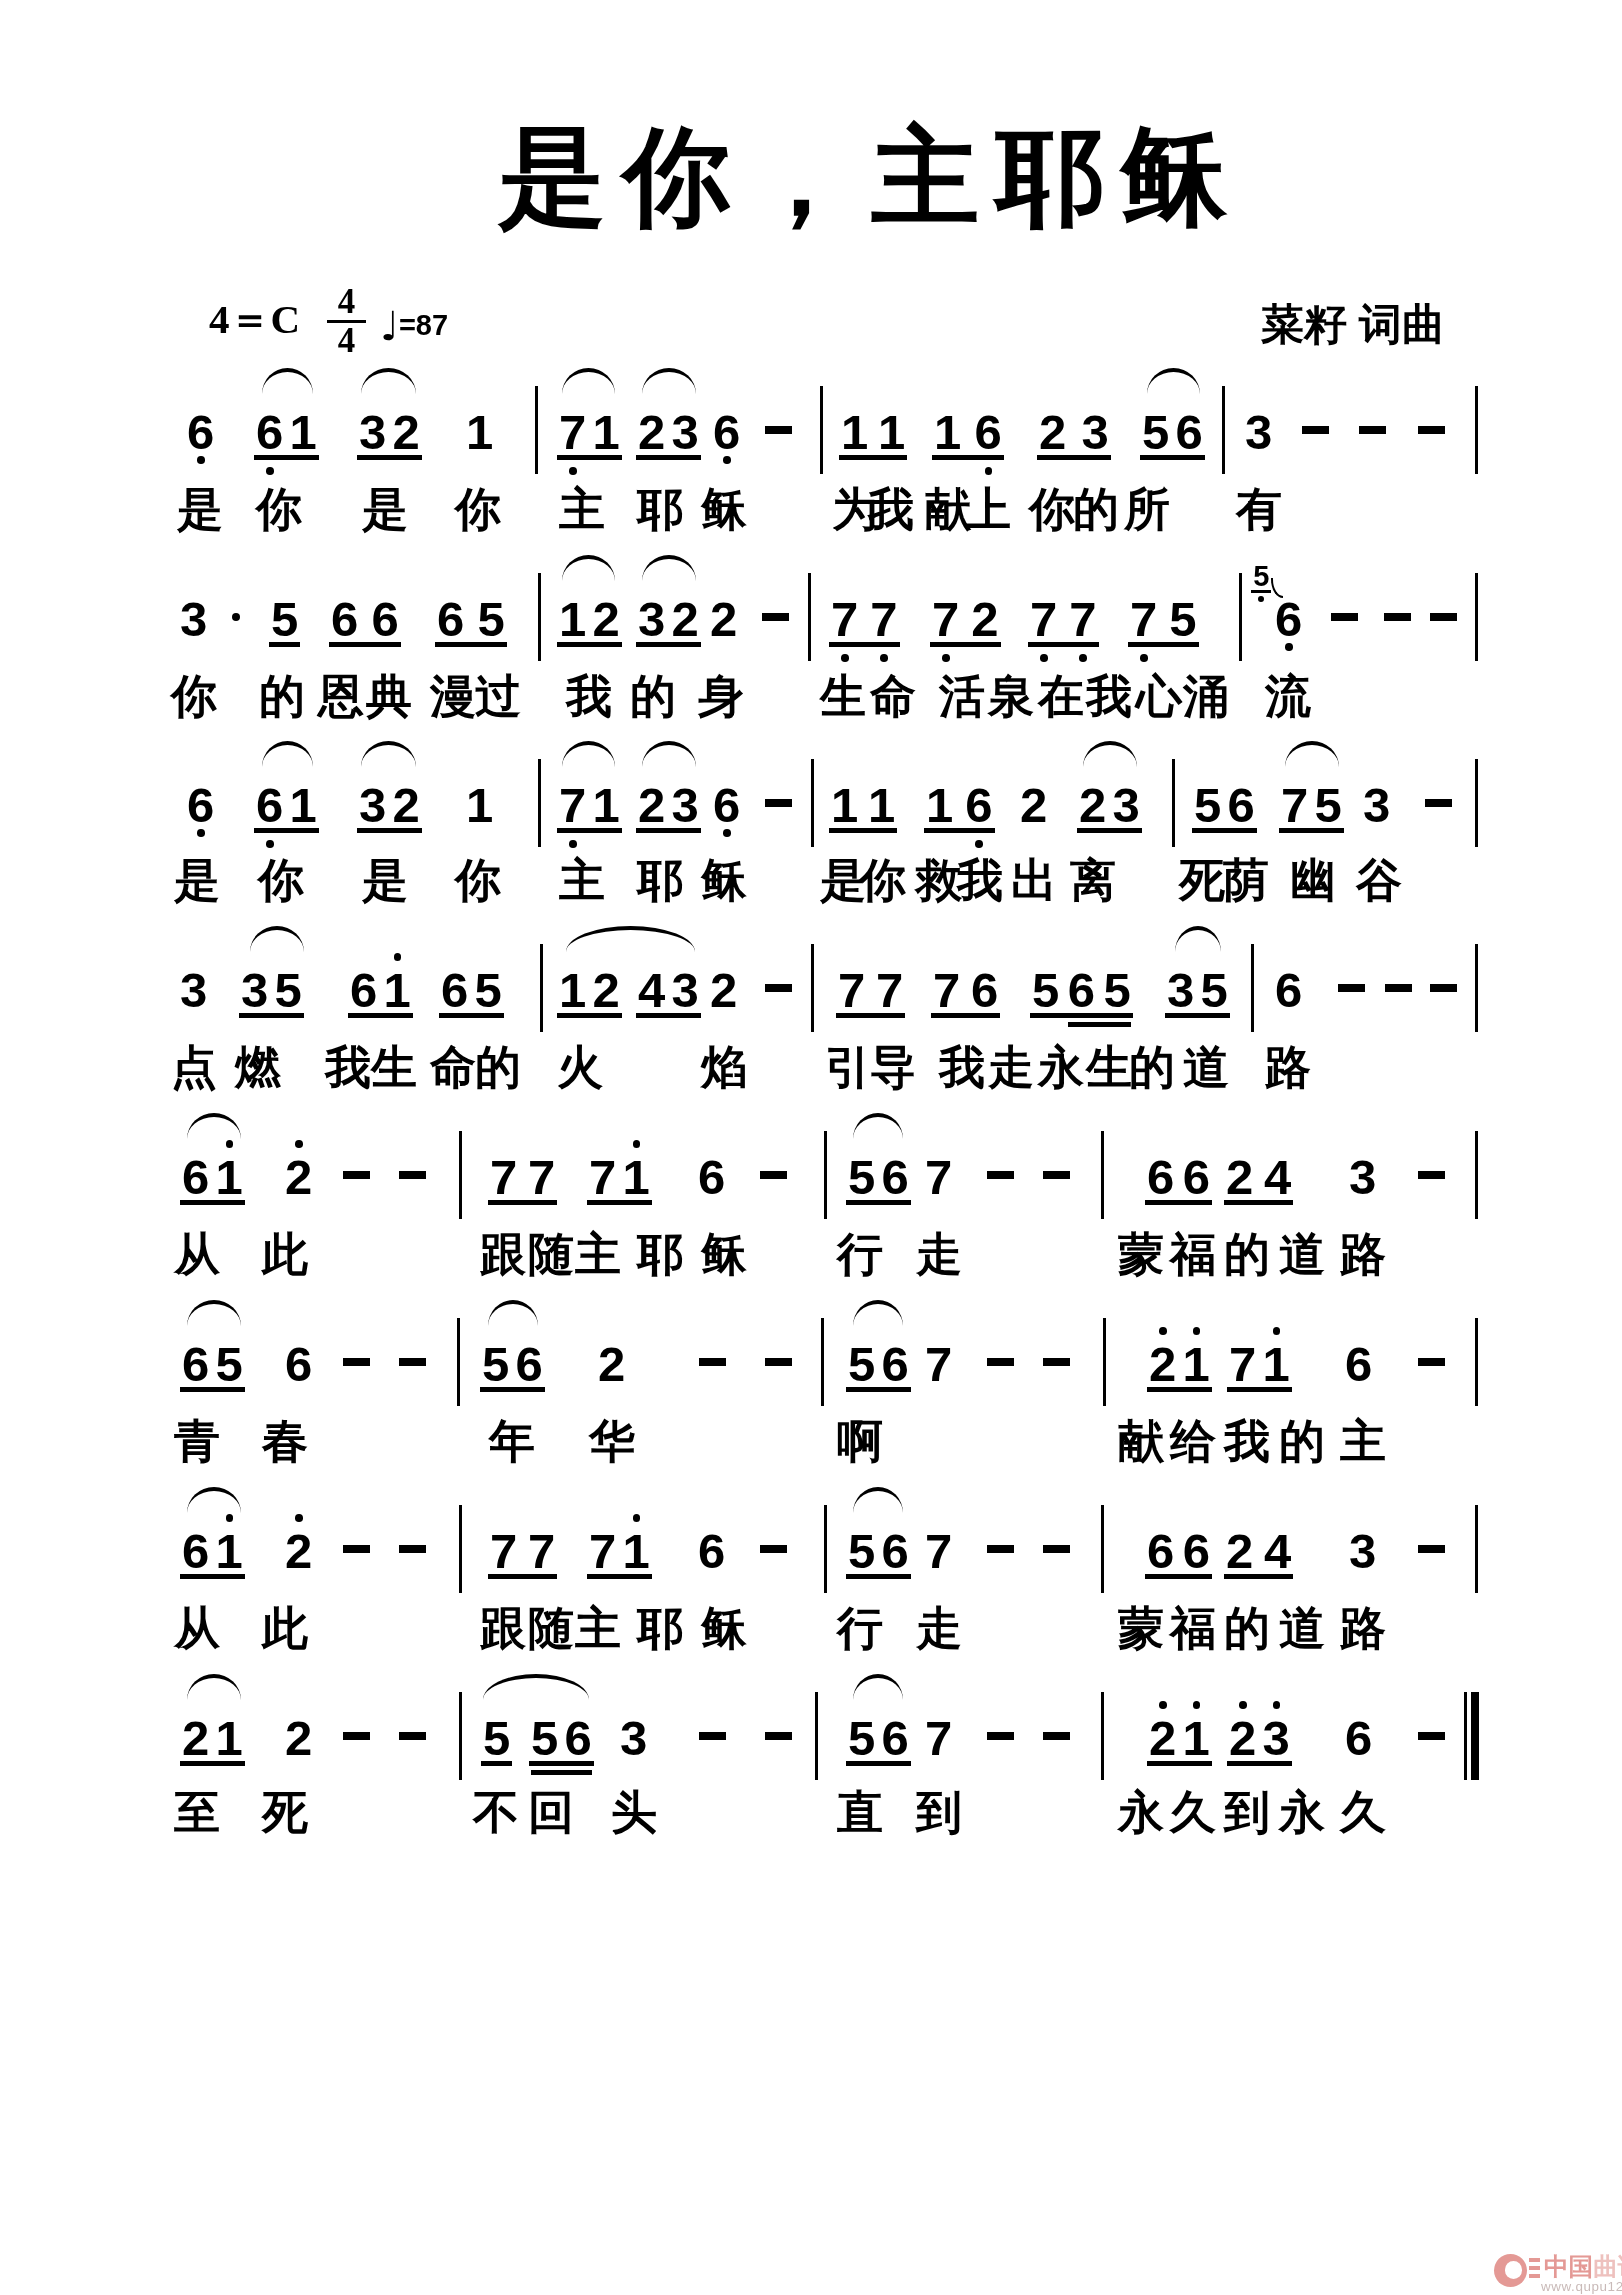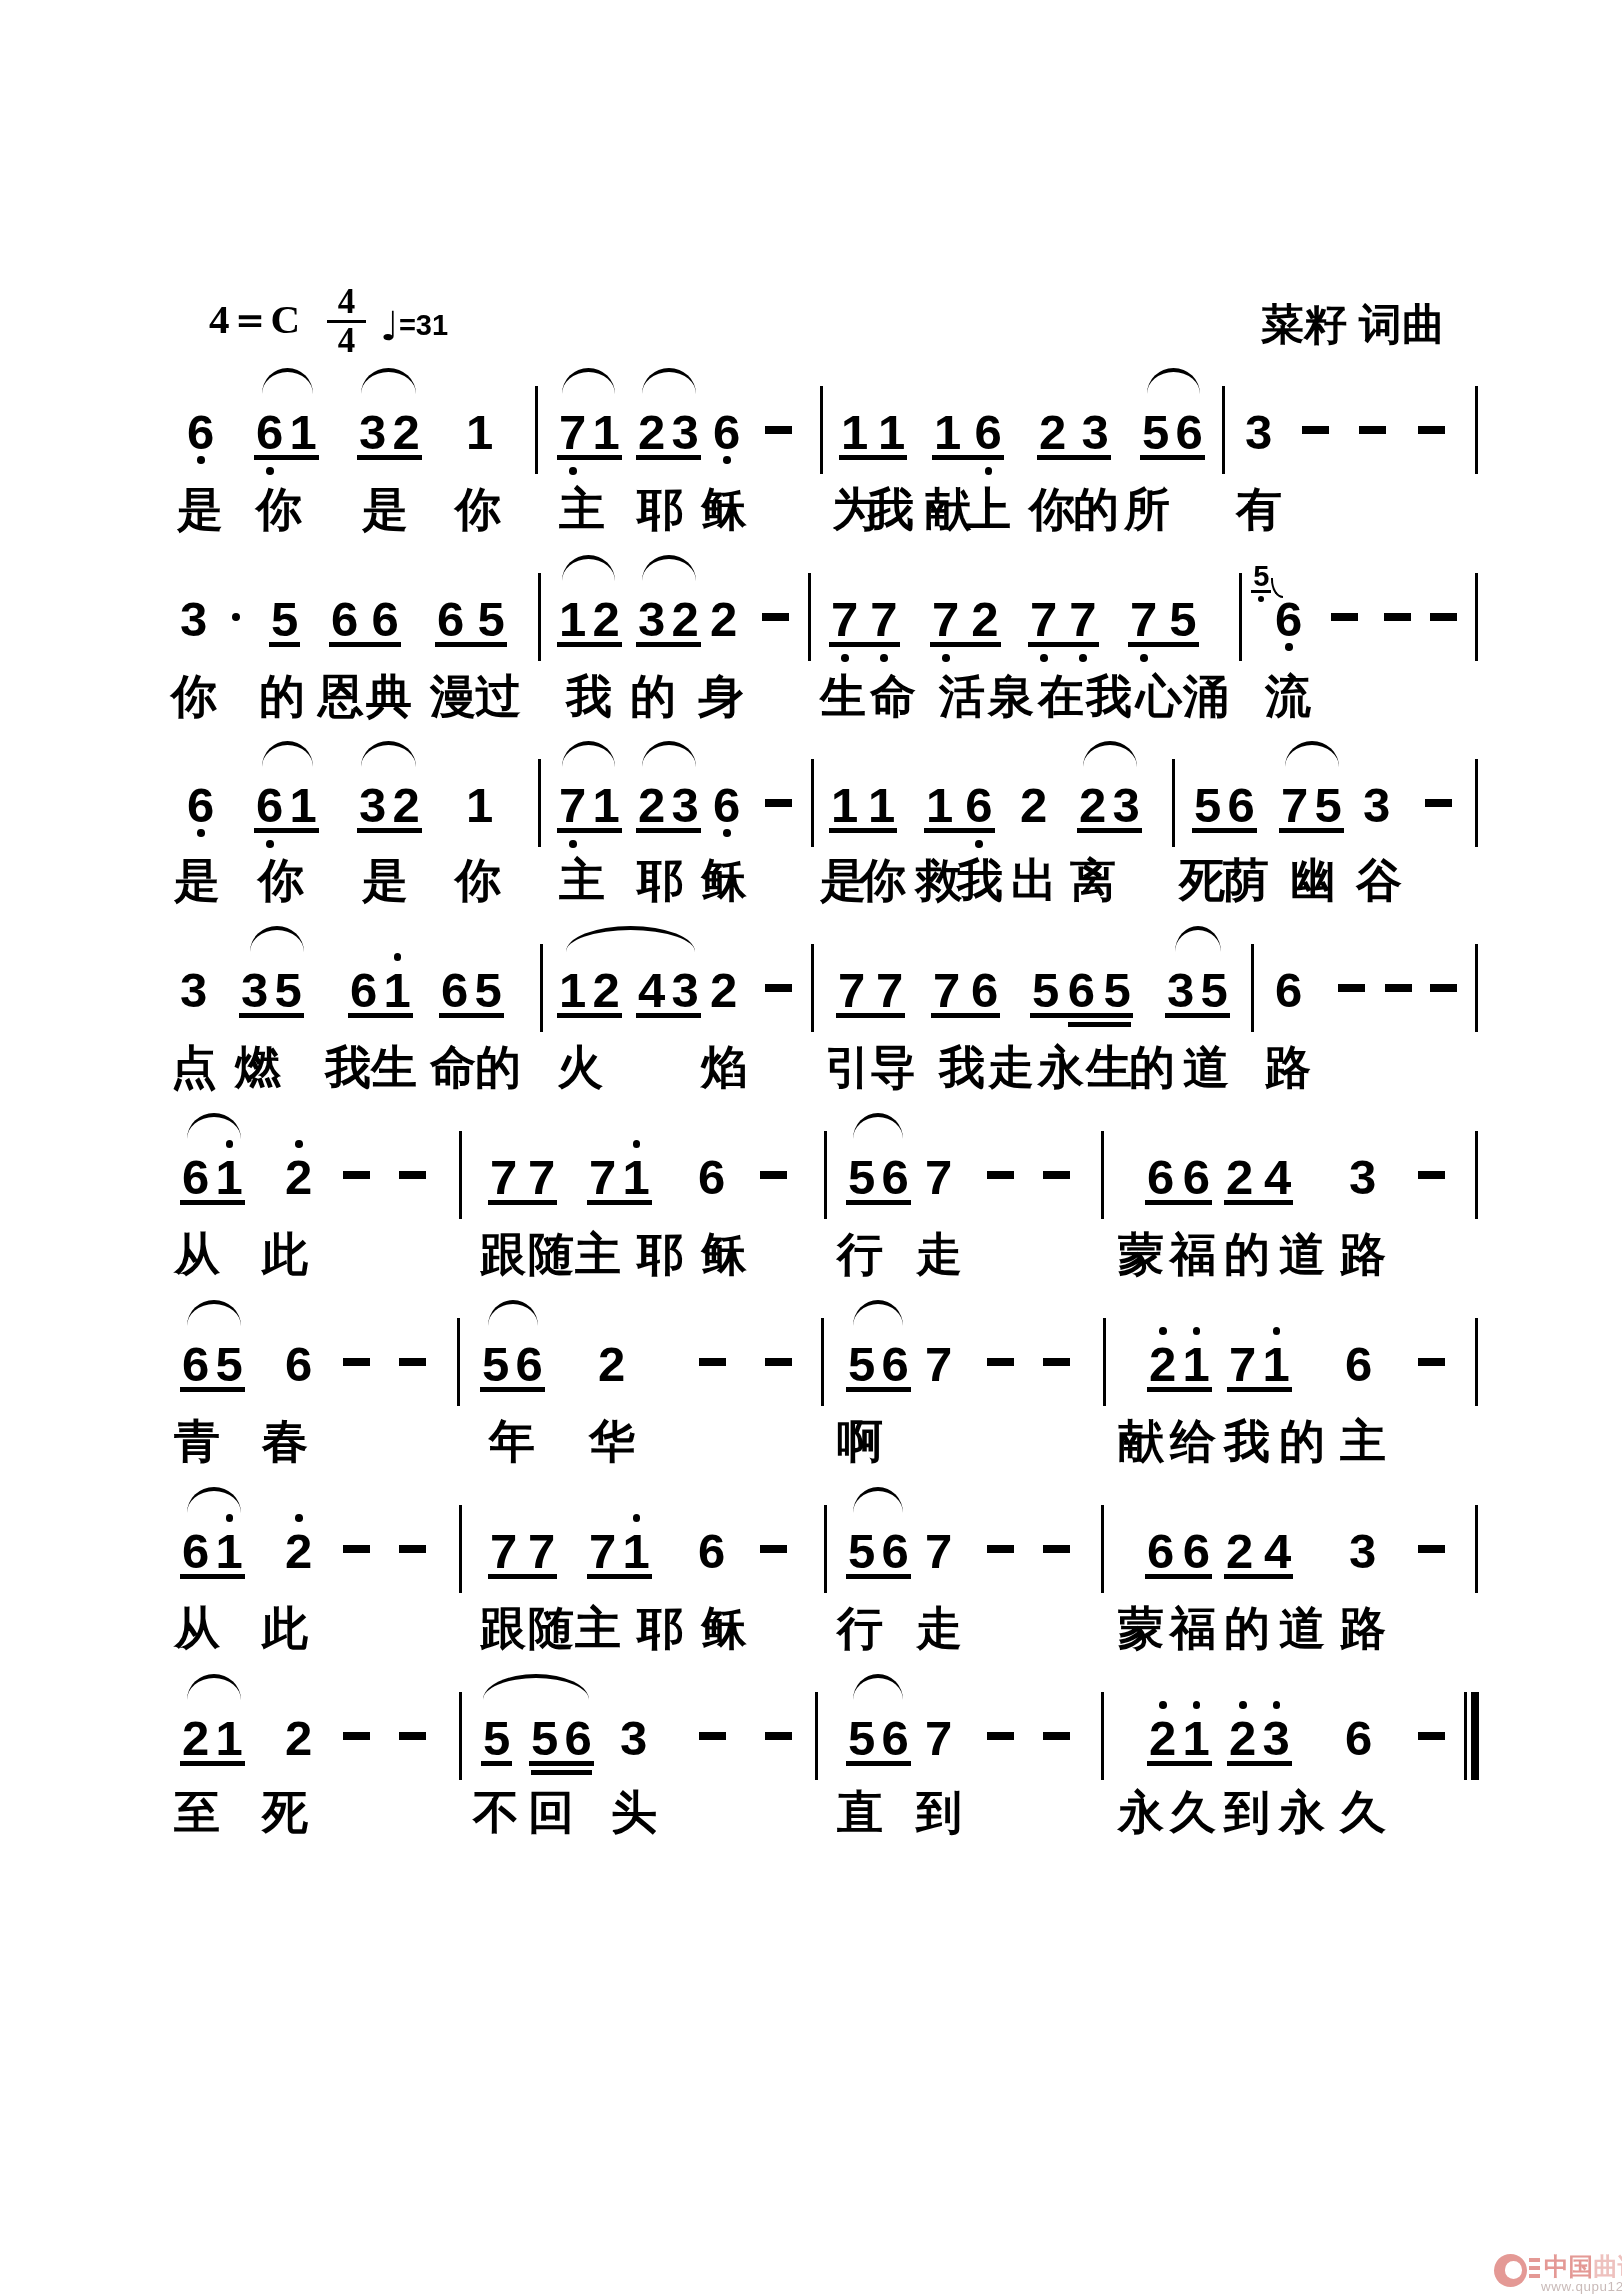--- a/index.html
+++ b/index.html
@@ -58,30 +58,31 @@
   .wm-bars{position:absolute;left:1529px;top:2258px;width:10.5px;}
   .wm-bars i{display:block;height:4.1px;margin-bottom:4.1px;}
   .wm-name{position:absolute;left:1544px;top:2255px;font-size:24.6px;line-height:1;font-weight:700;white-space:nowrap;}
   .wm-url{position:absolute;left:1541px;top:2280px;font-size:13.4px;line-height:1;color:#c9bab8;letter-spacing:0.6px;white-space:nowrap;}
 </style>
 </head>
 <body>
 
 <div class="sheet">
 
+  <div class="title">是你，主耶稣</div>
 
   <div class="keysig">4＝C</div>
 
   <div class="ts">
     <div>4</div>
     <div class="ts-line"></div>
     <div>4</div>
   </div>
 
-  <div class="tempo"><span class="nq">♩</span><span>=31</span></div>
+  <div class="tempo"><span class="nq">♩</span><span>=87</span></div>
 
   <div class="credit">菜籽 词曲</div>
 
   <div id="score-lines">
       <div class="line" style="top: 342px;">
         <div class="slur" style="left: 262px; width: 51px;"></div>
         <div class="slur" style="left: 361px; width: 55px;"></div>
         <div class="slur" style="left: 562px; width: 53px;"></div>
         <div class="slur" style="left: 642px; width: 54px;"></div>
         <div class="slur" style="left: 1147px; width: 53px;"></div>

